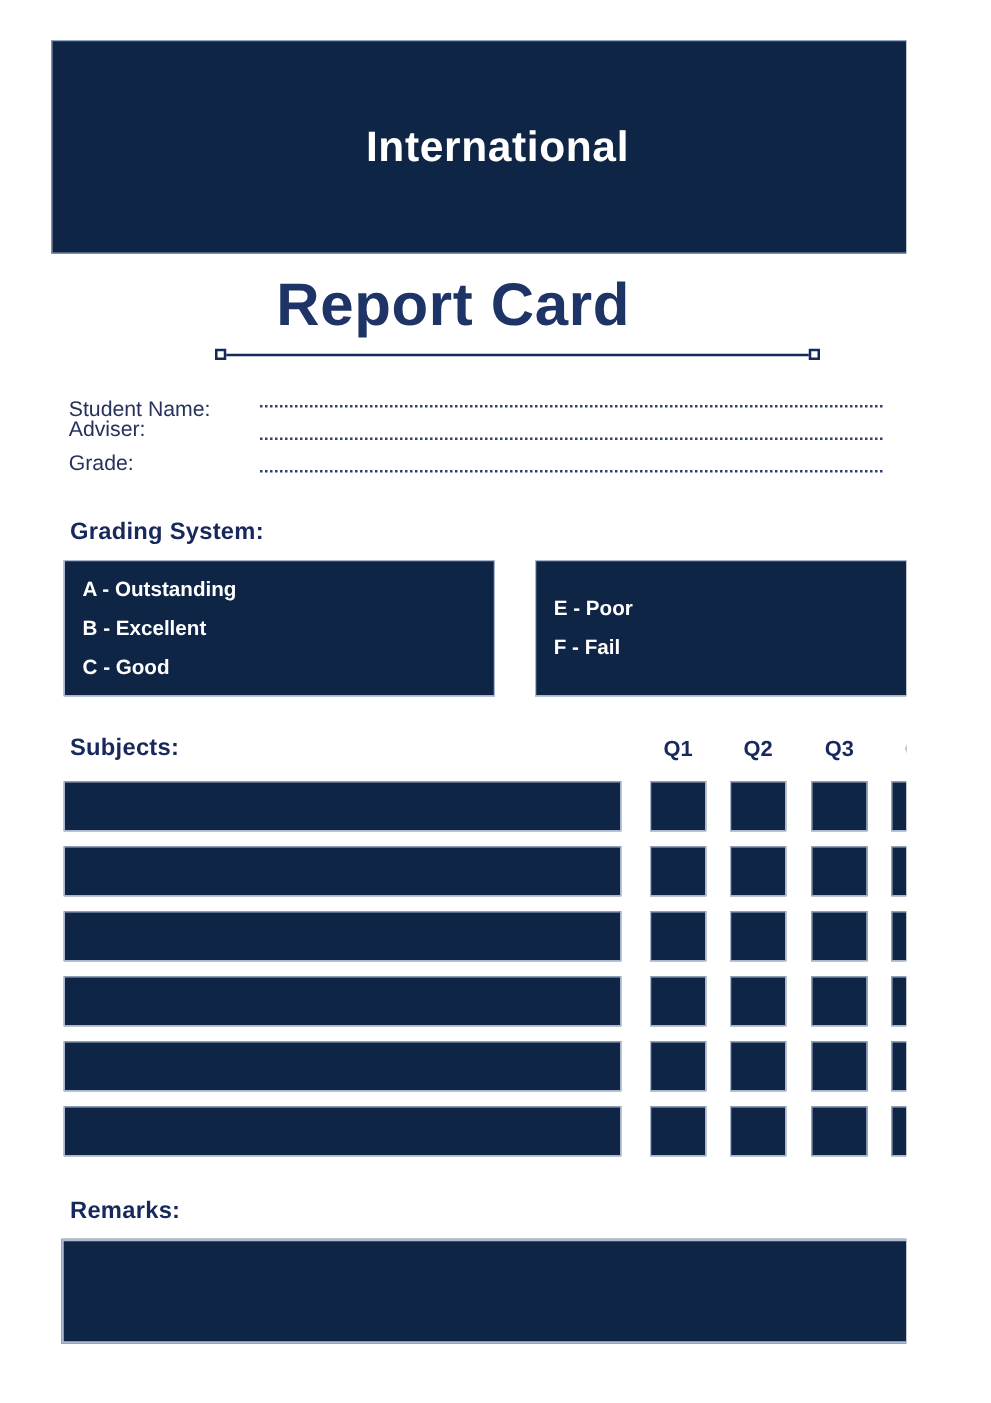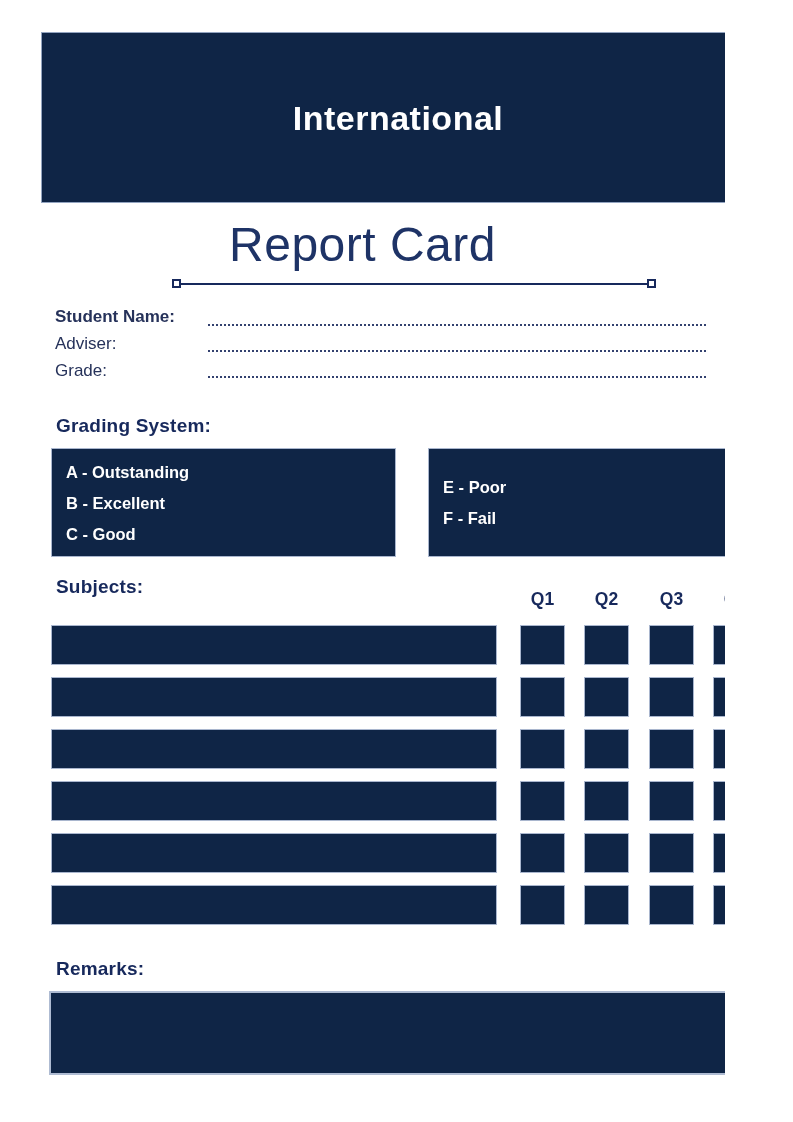--- a/index.html
+++ b/index.html
@@ -18,36 +18,36 @@
   
   .uni-header{
     position:absolute;left:41px;top:32px;width:714px;height:171px;
     background:var(--navy);border:1px solid #93a4c0;box-sizing:border-box;
     display:flex;flex-direction:column;align-items:center;justify-content:center;
     color:#ffffff;font-weight:800;font-size:34px;line-height:46px;letter-spacing:0.5px;
   }
   
   .title{
     position:absolute;left:0;top:219px;width:100%;margin:0;text-align:center;
-    font-size:48px;font-weight:400;color:var(--title);letter-spacing:0.5px;line-height:1.1;
+    font-size:48px;font-weight:700;color:var(--title);letter-spacing:0.5px;line-height:1.1;
   }
   
   .divider{position:absolute;left:177px;top:283px;width:474px;height:2px;background:var(--heading);}
   .handle{position:absolute;width:9px;height:9px;background:#ffffff;border:2px solid var(--heading);top:-4px;box-sizing:border-box;}
   .handle.left{left:-5px;}
   .handle.right{right:-5px;}
   
   .field-label{position:absolute;left:55px;font-size:17px;color:var(--label);}
-  .fl1{top:307px;font-weight:bold;} .fl2{top:334px;} .fl3{top:361px;}
+  .fl1{top:318px;} .fl2{top:334px;} .fl3{top:361px;}
   .dotted{position:absolute;left:208px;width:498px;height:0;border-bottom:2px dotted var(--dotted);}
   .dl1{top:324px;} .dl2{top:350px;} .dl3{top:376px;}
   
   .section-heading{position:absolute;font-size:19px;font-weight:800;color:var(--heading);letter-spacing:0.2px;}
   .h-grading{left:56px;top:415px;}
-  .h-subjects{left:56px;top:576px;}
+  .h-subjects{left:56px;top:588px;}
   .h-remarks{left:56px;top:958px;}
   
   .grade-box{
     position:absolute;top:448px;height:109px;background:var(--navy);
     border:1px solid var(--border-light);box-sizing:border-box;color:#ffffff;
     font-size:16.5px;display:flex;flex-direction:column;justify-content:center;
     gap:13px;padding-left:14px;
   }
   .grade-box.left{left:51px;width:345px;}
   .grade-box.right{left:428px;width:329px;}

